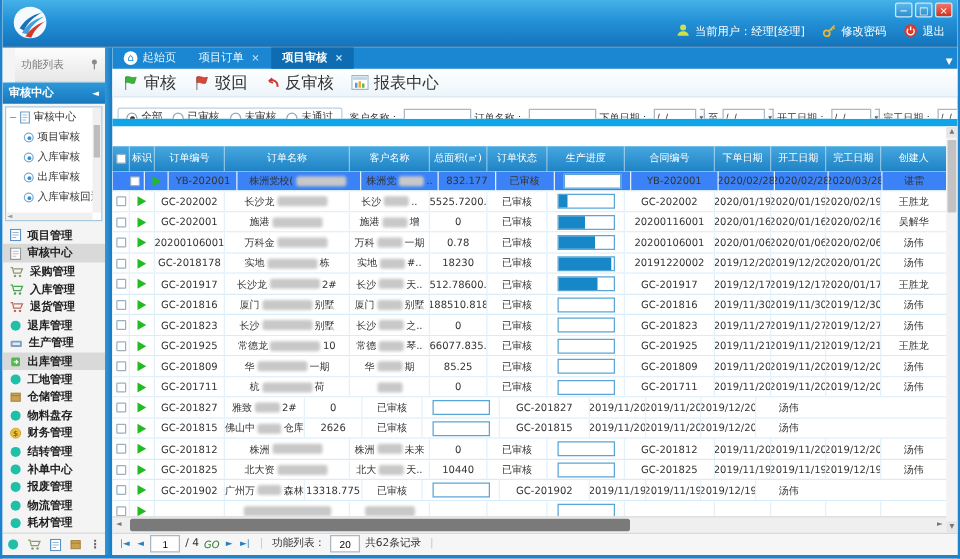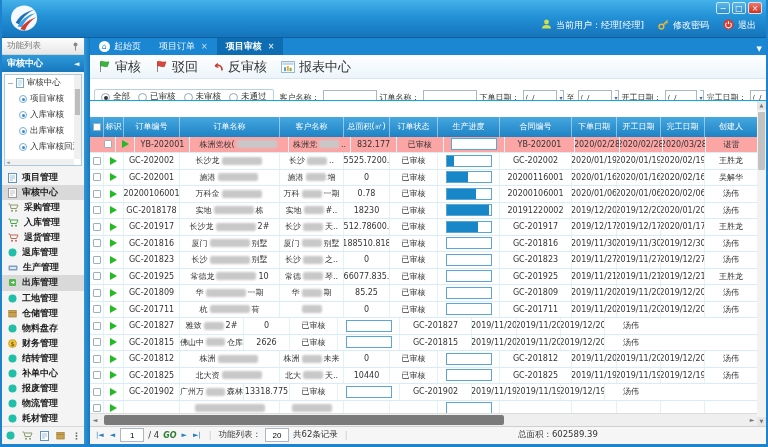--- a/index.html
+++ b/index.html
@@ -25,23 +25,23 @@
     color:#fff; font-size:9px; }
   .userbar .ubit { display:flex; align-items:flex-start; gap:4px; }
 
   
   .app-body { display:flex; height:406px; }
   .sidebar { width:86px; background:#f4f4f4; display:flex; flex-direction:column; }
   .splitter { width:6px; background:linear-gradient(90deg,#2f97da,#1878bf); }
   .main { width:676px; display:flex; flex-direction:column; background:#fff; }
 
   
-  .func-header { height:17px; background:linear-gradient(#fdfdfd,#e7e7e7); border-bottom:1px solid #d2d2d2;
+  .func-header { height:28px; background:linear-gradient(#fdfdfd,#e7e7e7); border-bottom:1px solid #d2d2d2;
     display:flex; align-items:center; justify-content:space-between; padding:0 5px;
-    color:#777; font-size:8.5px; }
+    color:#777; font-size:8.5px;margin-left:10px; }
   .section-header { height:17px; background:linear-gradient(#2d9ada,#1877bd); color:#fff;
     font-size:9px; font-weight:bold; display:flex; align-items:center; justify-content:space-between; padding:0 5px; }
   .section-header .arrow { font-size:7px; }
   .tree-panel { height:92px; margin:2px; background:#fff; border:1px solid #aac8de; position:relative; overflow:hidden; }
   .tree-root,.tree-item { display:flex; align-items:center; gap:3px; height:16px; font-size:8.5px; color:#333; padding-left:3px; white-space:nowrap; }
   .tree-item { padding-left:14px; }
   .tr-minus { color:#888; font-size:8px; }
   .radio-ic { width:8px; height:8px; border:1px solid #79aed6; border-radius:50%; background:#fff; position:relative; flex:none; }
   .radio-ic::after { content:""; position:absolute; left:1.5px; top:1.5px; width:3px; height:3px; border-radius:50%; background:#2b8fd4; }
   .tree-vscroll { position:absolute; right:0; top:0; bottom:6px; width:7px; background:#f0f0f0; }
@@ -63,40 +63,40 @@
   .home-ic { width:11px; height:11px; border-radius:50%; background:#fff; color:#1b87d2;
     font-size:8px; line-height:11px; text-align:center; }
   .tab-dd { position:absolute; right:4px; top:7px; color:#fff; font-size:7px; }
 
   
   .toolbar { height:29px; background:linear-gradient(#feffff,#ecf5fb); border-bottom:1px solid #d6e6f2;
     display:flex; align-items:center; gap:14px; padding-left:8px; }
   .tbtn { display:flex; align-items:center; gap:4px; font-size:13px; color:#333; }
 
   
-  .filterbar { height:23px; border-bottom:1px solid #0ea5e9; display:flex; align-items:center; gap:3px;
+  .filterbar { height:23px; border-bottom:6px solid #0ea5e9; display:flex; align-items:center; gap:3px;
     padding:16px 2px 0 4px; font-size:8px; color:#333; white-space:nowrap; overflow:hidden; }
   .radio-box { display:flex; align-items:center; gap:8px; border:1px solid #b9cfe2; padding:2px 6px; height:17px; border-radius:2px; margin-right:3px; }
   .radio { display:flex; align-items:center; gap:3px; font-size:8.5px; }
   .rb { width:9px; height:9px; border:1px solid #8fa8bc; border-radius:50%; background:#fff; position:relative; flex:none; }
   .rb.checked::after { content:""; position:absolute; left:2px; top:2px; width:4px; height:4px; border-radius:50%; background:#333; }
   .txt { height:15px; border:1px solid #aab8c4; background:#fff; font-size:8px; padding:0 2px; color:#333; }
   .w54 { width:54px; } .w34 { width:34px; } .w32 { width:32px; } .w30 { width:30px; }
   .dd { width:11px; height:15px; border:1px solid #aab8c4; border-left:none; background:linear-gradient(#fefefe,#e8eef4);
     font-size:6px; color:#567; text-align:center; line-height:14px; }
 
   
   .grid-area { display:flex; }
   .grid-left { width:667px; }
   .thead { height:20px; background:linear-gradient(#45a8e0,#1f82c4); display:flex; align-items:stretch;margin-top:16px; }
   .th { color:#fff; font-size:8px; display:flex; align-items:center; justify-content:center;
     border-right:1px solid rgba(255,255,255,.45); overflow:hidden; white-space:nowrap; }
   .rows { height:276px; overflow:hidden; background:#fff; }
   .trow { height:16.5px; display:flex; align-items:stretch; border-bottom:1px solid #d9ecf9; background:#fff; }
-  .trow.sel { background:#fca5a5;padding-left:12px; }
+  .trow.sel { background:#3b82f6;padding-left:12px; }
   .td { display:flex; align-items:center; justify-content:center; font-size:8px; color:#333;
     border-right:1px solid #e3f1fb; overflow:hidden; white-space:nowrap; }
   .c0{width:14px;} .c1{width:20px;} .c2{width:56px;} .c3{width:100px;} .c4{width:64px;}
   .c5{width:46px;} .c6{width:48px;} .c7{width:62px;} .c8{width:72px;}
   .c9{width:45px;} .c10{width:44px;} .c11{width:44px;} .c12{width:52px; border-right:none;}
   .cb { width:8px; height:8px; border:1px solid #9ab0c0; background:#fff; border-radius:1px; }
   .flag-tri { width:0; height:0; border-left:7px solid #22bb22; border-top:4.5px solid transparent; border-bottom:4.5px solid transparent; }
   .blur { display:inline-block; height:8px; background:#c8c8c8; border-radius:2px; filter:blur(1.3px); margin:0 2px; vertical-align:middle; }
   .pbox { width:46px; height:12px; background:#fff; border:1px solid #5aa6d6; }
   .pfill { height:100%; background:#1787c8; }
@@ -110,21 +110,21 @@
   .hs-arrow { position:absolute; top:0; width:10px; height:12px; color:#777; font-size:6px; line-height:12px; text-align:center; }
   .hs-arrow.left { left:0; } .hs-arrow.right { right:0; }
   .hs-thumb { position:absolute; top:1px; left:14px; width:400px; height:10px; background:#7a7a7a; border-radius:2px; }
 
   
   .pager { height:23px; background:#f6f6f6; border-top:1px solid #cfcfcf;
     display:flex; align-items:center; gap:4px; padding:0 5px; font-size:8.5px; color:#333; }
   .pg-ic { color:#2a7fbf; font-size:7px; padding:0 1px; }
   .pg-input { width:24px; height:14px; border:1px solid #aab8c4; background:#fff; text-align:center; font-size:8px; }
   .pg-sep { color:#c9c9c9; padding:0 3px; }
-  .go { color:#2e7d32; font-weight:bold; font-size:8px; font-style:italic; }
+  .go { color:#2e7d32; font-weight:normal; font-size:8px; font-style:italic; }
   .pg-area { flex:1; text-align:center; font-size:8.5px; color:#333; }
 
   .ic { display:inline-flex; align-items:center; justify-content:center; flex:none; }
 </style>
 </head>
 <body>
 
 <div class="window">
 
   <div class="topbar">
@@ -936,17 +936,16 @@
         <input class="pg-input" value="1" style="">
         <span>/ 4</span>
         <span class="go">GO</span>
         <span class="pg-ic">►</span>
         <span class="pg-ic">►|</span>
         <span class="pg-sep">|</span>
         <span>功能列表：</span>
         <input class="pg-input" value="20" style="">
         <span>共62条记录</span>
         <span class="pg-sep">|</span>
-        <span class="pg-area">总面积：602589.39</span>
       </div>
     </div>
   </div>
 </div>
 
 </body></html>

